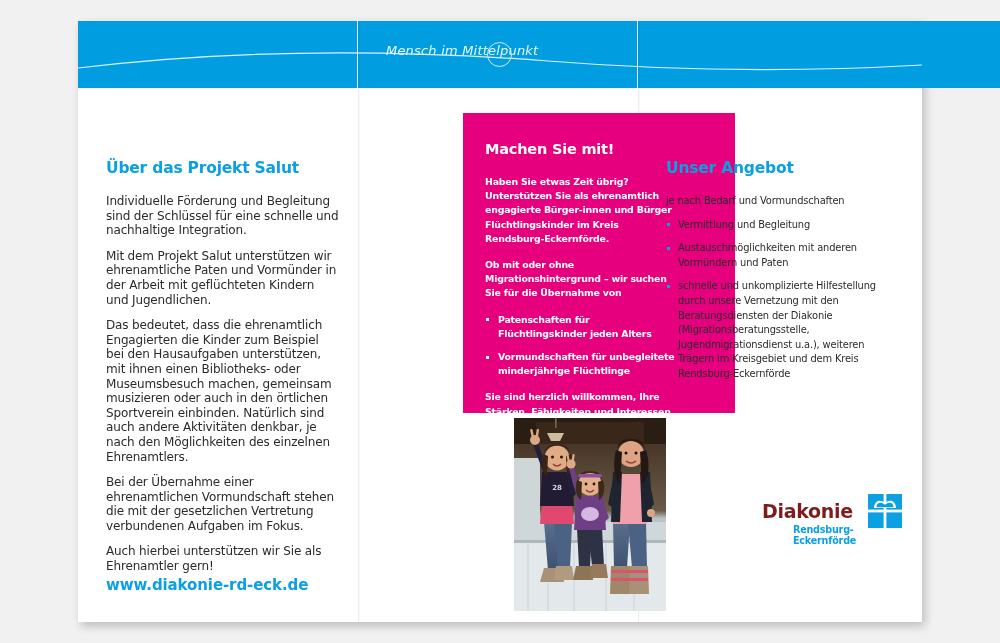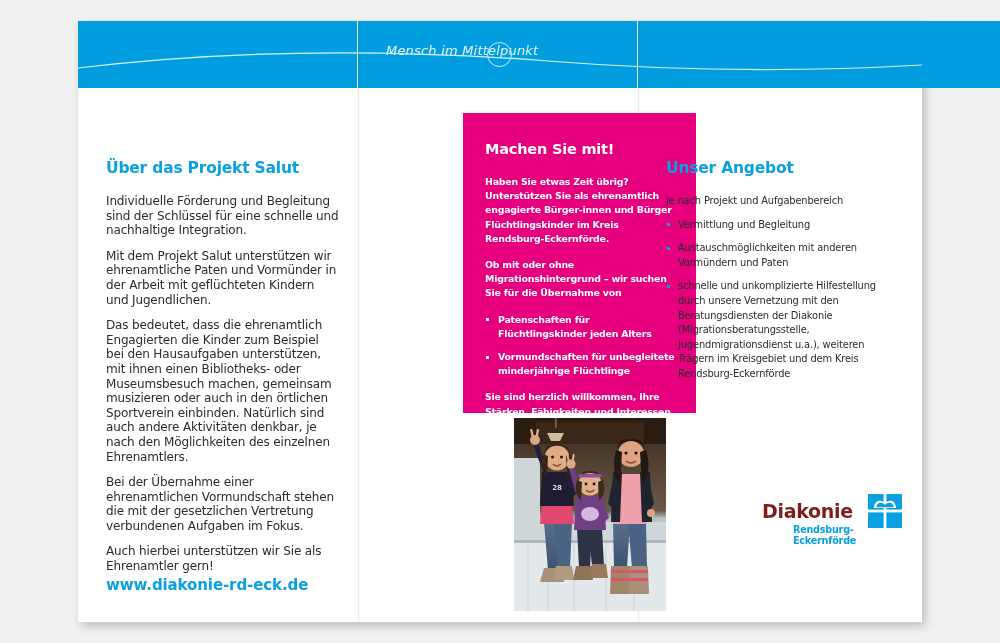--- a/index.html
+++ b/index.html
@@ -89,21 +89,21 @@
     font-weight: bold;
     font-size: 15px;
     color: #0aa0e1;
     letter-spacing: -0.1px;
   }
 
   
   .pink-box {
     position: absolute;
     left: 104px; top: 25px;
-    width: 233px; height: 300px;
+    width: 272px; height: 300px;
     background: #e6007e;
   }
   .pink-inner { position: absolute; left: 22px; top: 28px; width: 192px; }
   h2.pink-title {
     font-family: "DejaVu Sans", sans-serif;
     font-weight: bold;
     font-size: 14.5px;
     color: #ffffff;
     margin-bottom: 18px;
     letter-spacing: -0.2px;
@@ -368,21 +368,21 @@
             <circle cx="122" cy="35" r="1.5" fill="#1a0f0a"></circle>
             <path d="M112 43 Q117 47, 122 43" stroke="#8c4436" stroke-width="1.4" fill="none"></path>
           </g>
         </svg>
       </div>
     </div>
 
     <div class="panel panel-right">
       <div class="right-inner">
         <h1 class="section-title">Unser Angebot</h1>
-        <div class="intro-line">je nach Projekt und Aufgabenbereich</div>
+        <div class="intro-line">je nach Bedarf und Vormundschaften</div>
         <ul class="blue-list">
           <li>Vermittlung und Begleitung</li>
           <li>Austauschmöglichkeiten mit anderen Vormündern und Paten</li>
           <li>schnelle und unkomplizierte Hilfestellung durch unsere Vernetzung mit den Beratungsdiensten der Diakonie (Migrationsberatungsstelle, Jugendmigrationsdienst u.a.), weiteren Trägern im Kreisgebiet und dem Kreis Rendsburg-Eckernförde</li>
         </ul>
       </div>
     </div>
 
     <div class="logo-wrap">
       <div class="logo-text-main">Diakonie</div>

